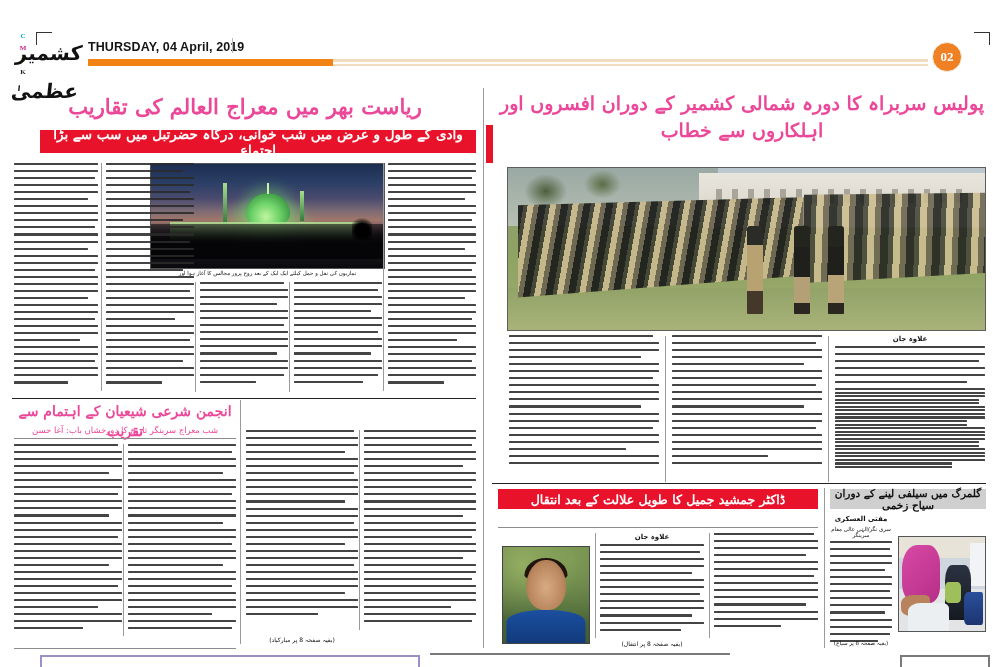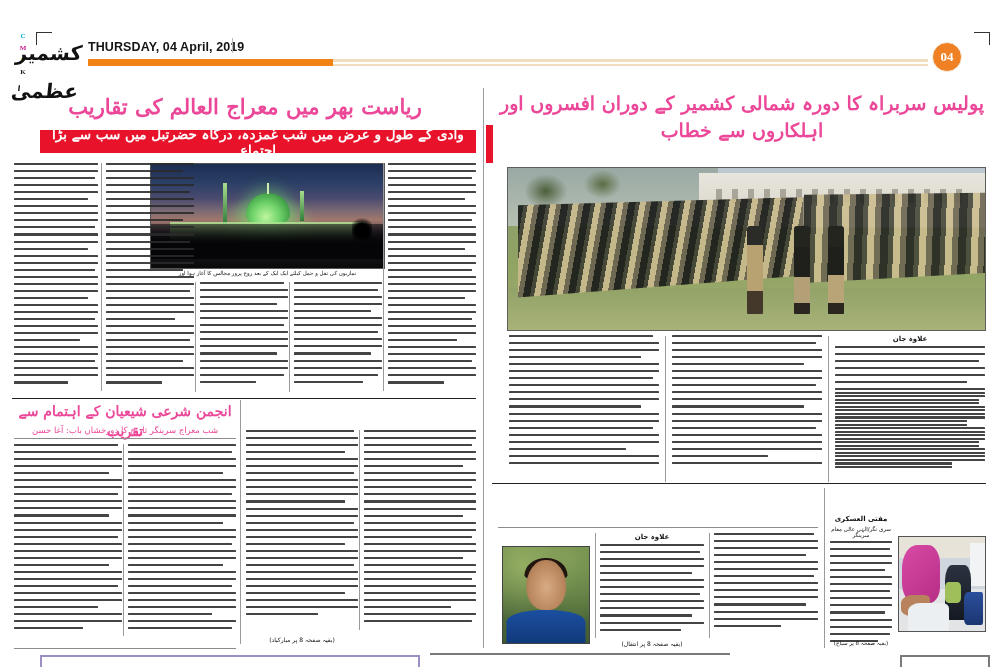--- a/index.html
+++ b/index.html
@@ -266,21 +266,21 @@
 
     <div class="date-line">
       <span class="dow">THURSDAY,</span><span class="rest"> 04 April, 2019</span>
     </div>
     <div class="date-sep"></div>
 
     <div class="rule-orange"></div>
     <div class="rule-tan"></div>
     <div class="rule-tan2"></div>
 
-    <div class="pageno">04</div>
+    <div class="pageno">02</div>
     <div class="crop-tr"></div>
   </div>
 
   <div class="vrule" style="left:483px; top:88px; height:560px;"></div>
 
   <div style="position:absolute; left:492px; top:86px; width:500px;">
 
     <div class="hl-ur" style="font-size:19px; padding:4px 6px 6px 6px;">پولیس سربراہ کا دورہ شمالی کشمیر کے دوران افسروں اور اہلکاروں سے خطاب</div>
   </div>
 
@@ -361,21 +361,21 @@
       <div class="ln s1"></div>
   </div>
 
   <div class="vrule" style="left:665px; top:336px; height:146px;"></div>
   <div class="vrule" style="left:828px; top:336px; height:146px;"></div>
 
   <div style="position:absolute; left:14px; top:92px; width:462px;">
     <div class="hl-ur" style="font-size:21px; padding:0 6px 5px 6px;">ریاست بھر میں معراج العالم کی تقاریب</div>
   </div>
 
-  <div class="redbar" style="position:absolute; left:40px; top:130px; width:436px; height:23px; font-size:13.5px;">وادی کے طول و عرض میں شب غمزدہ، درگاہ حضرتبل میں سب سے بڑا اجتماع</div>
+  <div class="redbar" style="position:absolute; left:40px; top:130px; width:436px; height:23px; font-size:13.5px;">وادی کے طول و عرض میں شب خوانی، درگاہ حضرتبل میں سب سے بڑا اجتماع</div>
 
   <div class="photo ph-mosque" style="left:150px; top:163px; width:235px; height:106px; border:1px solid #555;">
     <div class="minaret l"></div>
     <div class="minaret r"></div>
     <div class="dome"></div>
     <div class="mosque-base"></div>
     <div class="skyline"></div>
     <div class="tree"></div>
   </div>
   <div style="position:absolute; left:150px; top:270px; width:235px; height:10px; overflow:hidden;
@@ -663,20 +663,21 @@
       <div class="ln s1"></div>
       <div class="ln s1"></div>
       <div class="ln s2"></div>
     <div class="ln s1"></div>
       <div class="ln s1"></div>
       <div class="ln s4"></div>
   </div>
 
   <div class="hrule" style="left:492px; top:483px; width:494px;"></div>
 
+  <div class="redbar" style="position:absolute; left:498px; top:489px; width:320px; height:20px; font-size:12.5px;">ڈاکٹر جمشید جمیل کا طویل علالت کے بعد انتقال</div>
   <div class="hrule thin" style="left:498px; top:527px; width:320px;"></div>
 
   <div class="photo ph-man" style="left:502px; top:546px; width:88px; height:98px; border:1px solid #444;">
     <div class="man-bg"></div>
     <div class="man-hair"></div>
     <div class="man-head"></div>
     <div class="man-shirt"></div>
   </div>
 
   <div class="body-col" style="position:absolute; left:600px; top:533px; width:104px; height:104px;">
@@ -711,20 +712,21 @@
     <div class="ln s1"></div>
       <div class="ln s5"></div>
   </div>
   <div class="vrule" style="left:595px; top:533px; height:105px;"></div>
   <div class="vrule" style="left:709px; top:533px; height:105px;"></div>
   <div style="position:absolute; left:600px; top:640px; width:104px; height:10px; direction:rtl; text-align:center;
               font-family:'DejaVu Sans',sans-serif; font-size:6px; color:#111;">(بقیہ صفحہ 8 پر انتقال)</div>
 
   <div class="vrule" style="left:824px; top:488px; height:160px;"></div>
 
+  <div class="graybar" style="position:absolute; left:830px; top:489px; width:156px; height:20px; font-size:10.5px;">گلمرگ میں سیلفی لینے کے دوران سیاح زخمی</div>
 
   <div class="body-col" style="position:absolute; left:830px; top:515px; width:62px; height:128px;">
     <div class="byline">مفتی العسکری</div>
     <div class="byline" style="font-weight:normal; font-size:5.5px;">سری نگر/الہٰی عالی مقام سرینگر</div>
     <div class="ln s1"></div>
       <div class="ln s2"></div>
       <div class="ln s1"></div>
       <div class="ln s1"></div>
     <div class="ln s3"></div>
       <div class="ln s1"></div>

